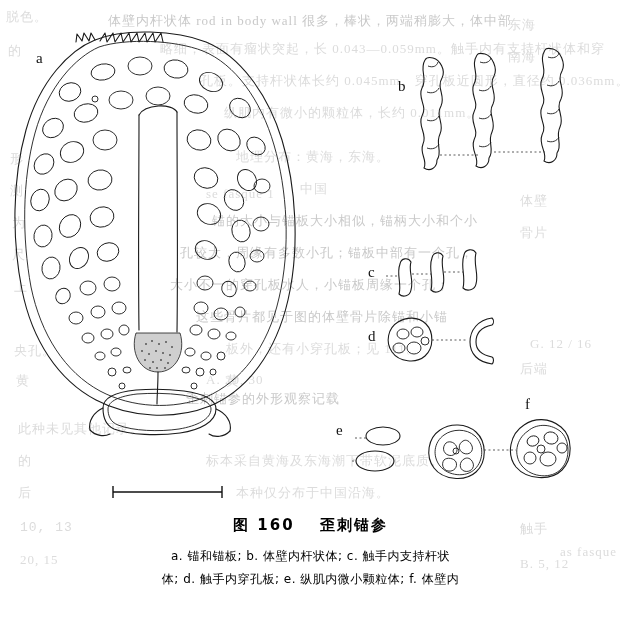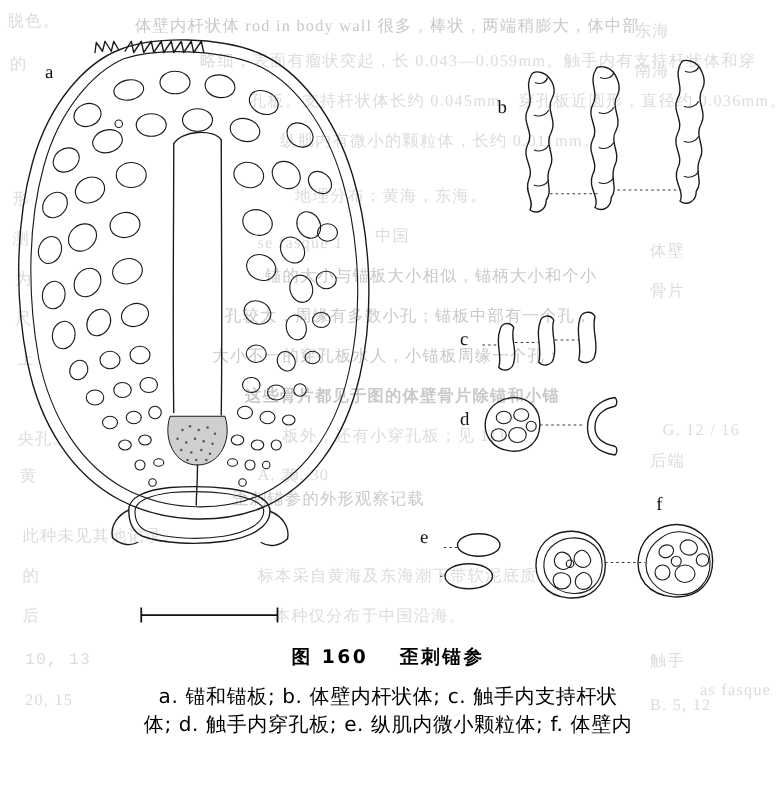--- a/index.html
+++ b/index.html
@@ -54,21 +54,21 @@
     font-family: "DejaVu Sans", sans-serif;
     color: #000;
   }
   #caption .cap-title {
     font-size: 15px;
     font-weight: 700;
     letter-spacing: 2px;
     margin-bottom: 10px;
   }
   #caption .cap-line {
-    font-size: 16px;
+    font-size: 12px;
     line-height: 23px;
     letter-spacing: 0.5px;
   }
 
   svg { display: block; }
   .ln {
     fill: none;
     stroke: #1a1a1a;
     stroke-width: 1.1;
     stroke-linejoin: round;
@@ -102,30 +102,30 @@
     <div class="bleed lite" style="left: 10px; top: 182px;">测</div>
     <div class="bleed lite" style="left: 236px; top: 148px;">地理分布：黄海，东海。</div>
     <div class="bleed lite" style="left: 300px; top: 180px;">中国</div>
     <div class="bleed lite" style="left: 12px; top: 214px;">为</div>
     <div class="bleed" style="left: 212px; top: 212px;">锚的大小与锚板大小相似，锚柄大小和个小</div>
     <div class="bleed lite" style="left: 12px; top: 246px;">尺</div>
     <div class="bleed" style="left: 180px; top: 244px;">孔较大，周缘有多数小孔；锚板中部有一个孔；</div>
     <div class="bleed lite" style="left: 14px; top: 278px;">上</div>
     <div class="bleed" style="left: 170px; top: 276px;">大小不一的穿孔板水人，小锚板周缘一个孔；</div>
     <div class="bleed lite" style="left: 14px; top: 342px;">央孔。</div>
-    <div class="bleed" style="left: 196px; top: 308px; font-weight: bold;">这些骨片都见于图的体壁骨片除锚和小锚</div>
+    <div class="bleed" style="left: 196px; top: 308px;">这些骨片都见于图的体壁骨片除锚和小锚</div>
     <div class="bleed lite" style="left: 226px; top: 340px;">板外，还有小穿孔板；见 111。</div>
     <div class="bleed lite" style="left: 226px; top: 372px;">黄</div>
     <div class="bleed lite" style="left: 16px; top: 372px;">黄</div>
     <div class="bleed" style="left: 186px; top: 390px;">歪刺锚参的外形观察记载</div>
     <div class="bleed lite" style="left: 18px; top: 420px;">此种未见其他记录。</div>
     <div class="bleed lite" style="left: 18px; top: 452px;">的</div>
     <div class="bleed lite" style="left: 18px; top: 484px;">后</div>
     <div class="bleed lite" style="left: 206px; top: 452px;">标本采自黄海及东海潮下带软泥底质。</div>
-    <div class="bleed lite" style="left: 219px; top: 484px;">本种仅分布于中国沿海。</div>
+    <div class="bleed lite" style="left: 236px; top: 484px;">本种仅分布于中国沿海。</div>
     <div class="bleed lite" style="left: 508px; top: 16px;">东海</div>
     <div class="bleed lite" style="left: 508px; top: 48px;">南海</div>
     <div class="bleed lite" style="left: 520px; top: 192px;">体壁</div>
     <div class="bleed lite" style="left: 520px; top: 224px;">骨片</div>
     <div class="bleed lite" style="left: 520px; top: 360px;">后端</div>
     <div class="bleed lite" style="left: 520px; top: 520px;">触手</div>
     <div class="bleed lite" style="left: 520px; top: 544px; margin-left: 40px;">as fasque 1</div>
     <div class="bleed lite" style="left: 206px; top: 186px;">se fasque 1</div>
     <div class="bleed lite" style="left: 530px; top: 336px;">G. 12 / 16</div>
     <div class="bleed lite" style="left: 206px; top: 372px;">A. 20, 30</div>

